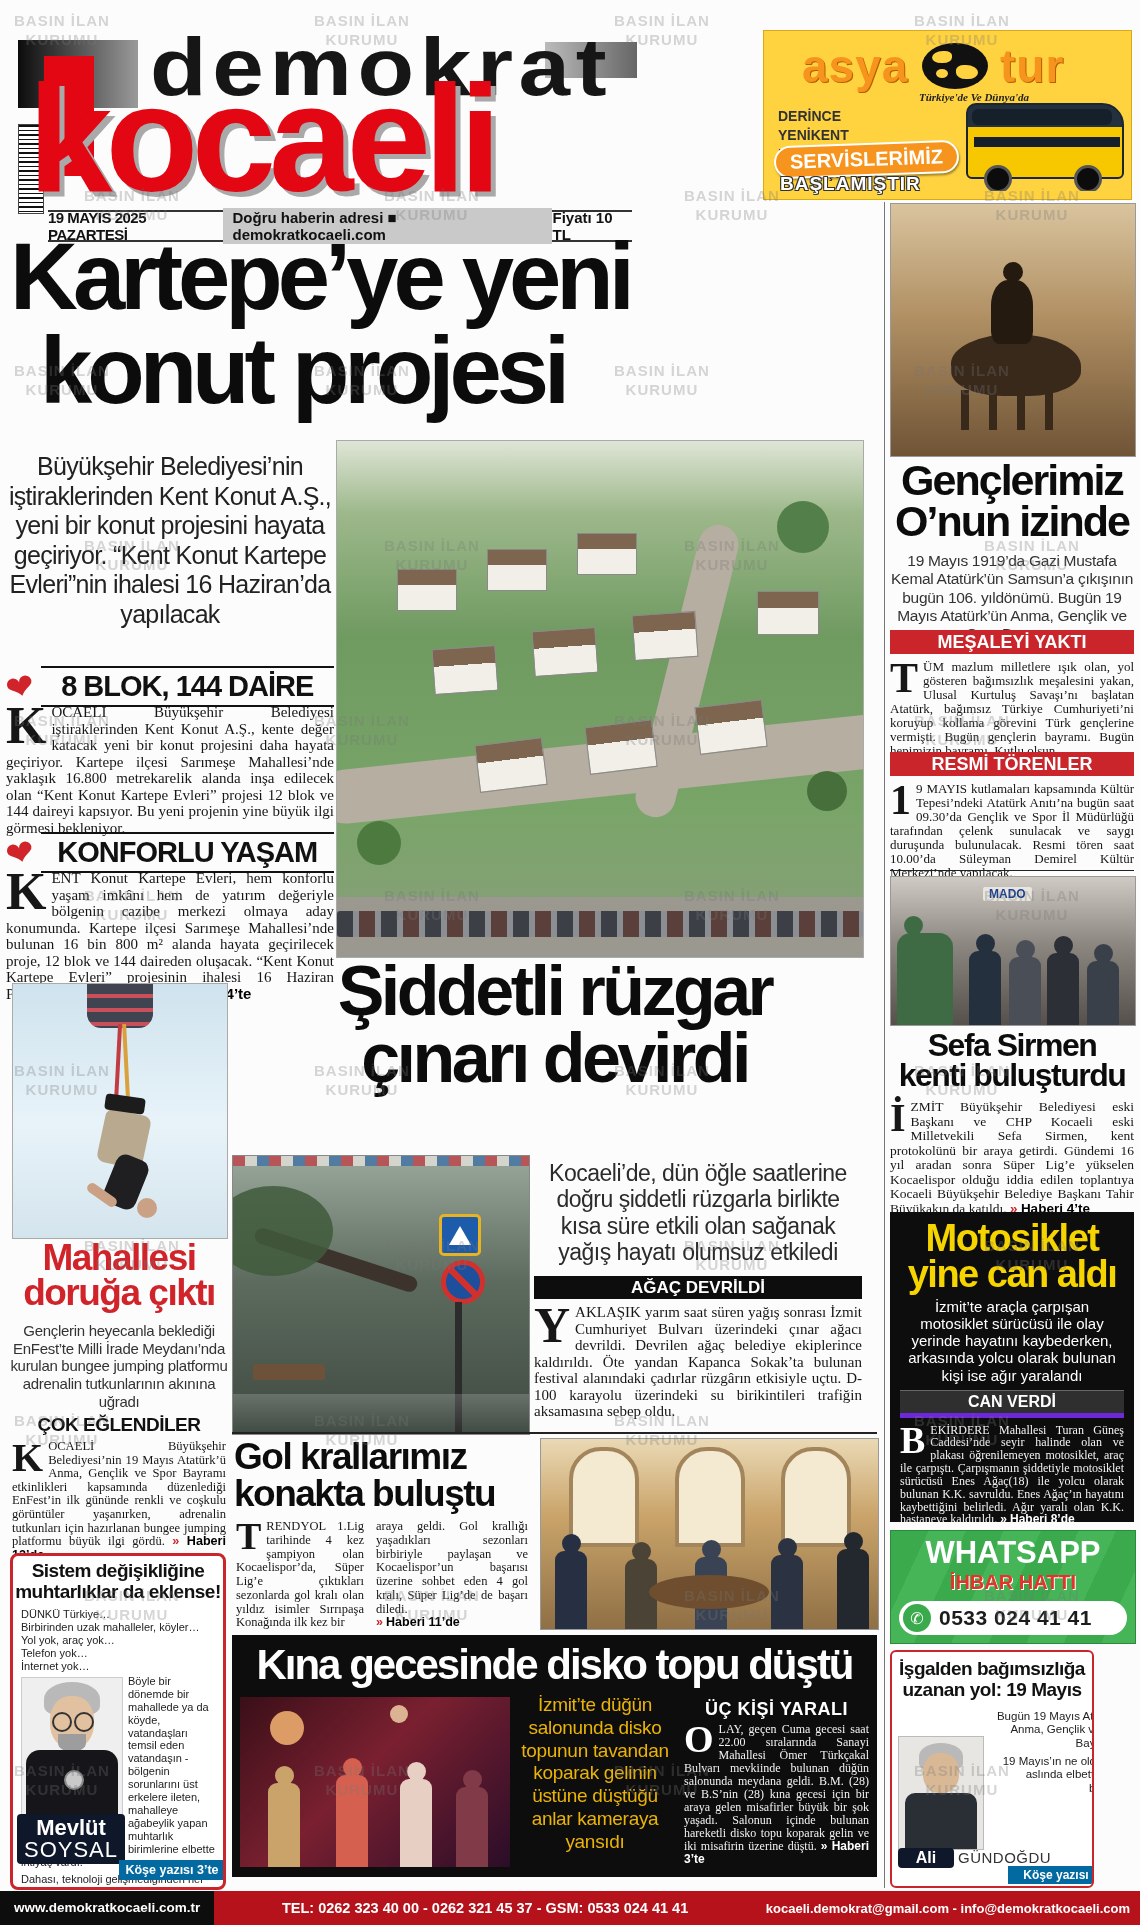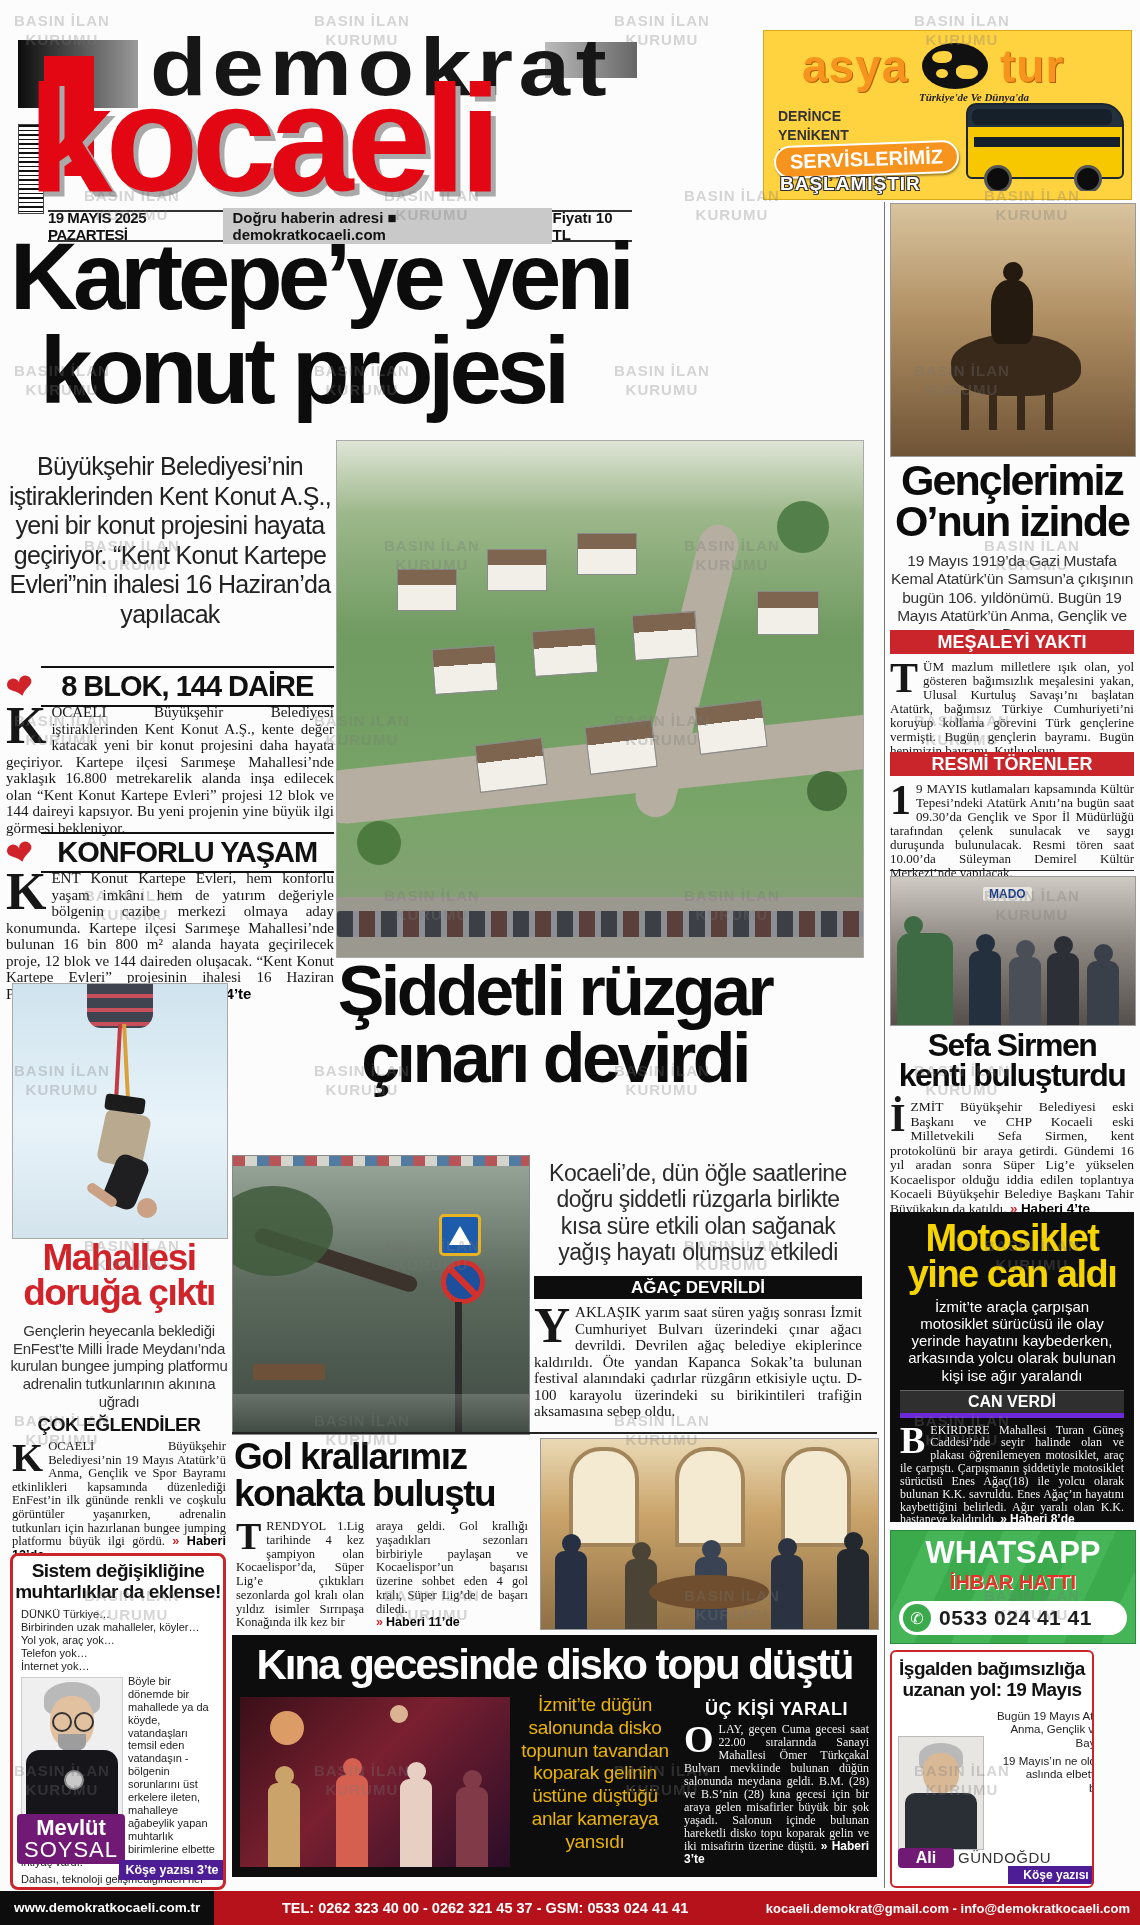--- a/index.html
+++ b/index.html
@@ -17,22 +17,22 @@
   .sec-title{flex:1;border-top:2px solid #111;border-bottom:2px solid #111;text-align:center;
              font-weight:700;font-size:29px;letter-spacing:-1px;padding:2px 0;}
   .heart{color:#d1232a;font-size:34px;transform:rotate(-14deg);line-height:1;}
   .ph{overflow:hidden;}
   .fig{position:absolute;bottom:0;width:32px;height:62px;background:#2e2b29;border-radius:9px 9px 0 0;}
   .fig::before{content:"";position:absolute;top:-17px;left:7px;width:19px;height:19px;border-radius:50%;background:inherit;}
   .wm{position:absolute;color:rgba(120,120,120,.30);font-weight:700;font-size:15px;line-height:1.25;
       text-align:center;letter-spacing:1px;pointer-events:none;white-space:pre-line;}
   #wmlayer{position:absolute;inset:0;z-index:40;pointer-events:none;}
   .deckc{text-align:center;font-weight:700;color:#2b2b2b;letter-spacing:-0.3px;}
-  .badge-red{background:#701a75;color:#fff;font-weight:700;text-align:center;border-radius:4px;}
-  .badge-blk{background:#4c1d95;color:#fff;font-weight:700;text-align:center;}
+  .badge-red{background:#0f172a;color:#fff;font-weight:700;text-align:center;border-radius:4px;}
+  .badge-blk{background:#0369a1;color:#fff;font-weight:700;text-align:center;}
 </style>
 </head>
 <body>
 
 <div id="page">
 
   <div class="a" style="left:0;top:0;width:1140px;height:240px;">
     <div class="a" style="left:18px;top:40px;width:120px;height:68px;background:linear-gradient(90deg,#0c0c0c,#9a9a9a);"></div>
     <div class="a" style="left:545px;top:42px;width:92px;height:36px;background:linear-gradient(90deg,#bbb,#666);"></div>
     <div class="a" style="left:44px;top:56px;width:50px;height:120px;background:#e30613;"></div>

